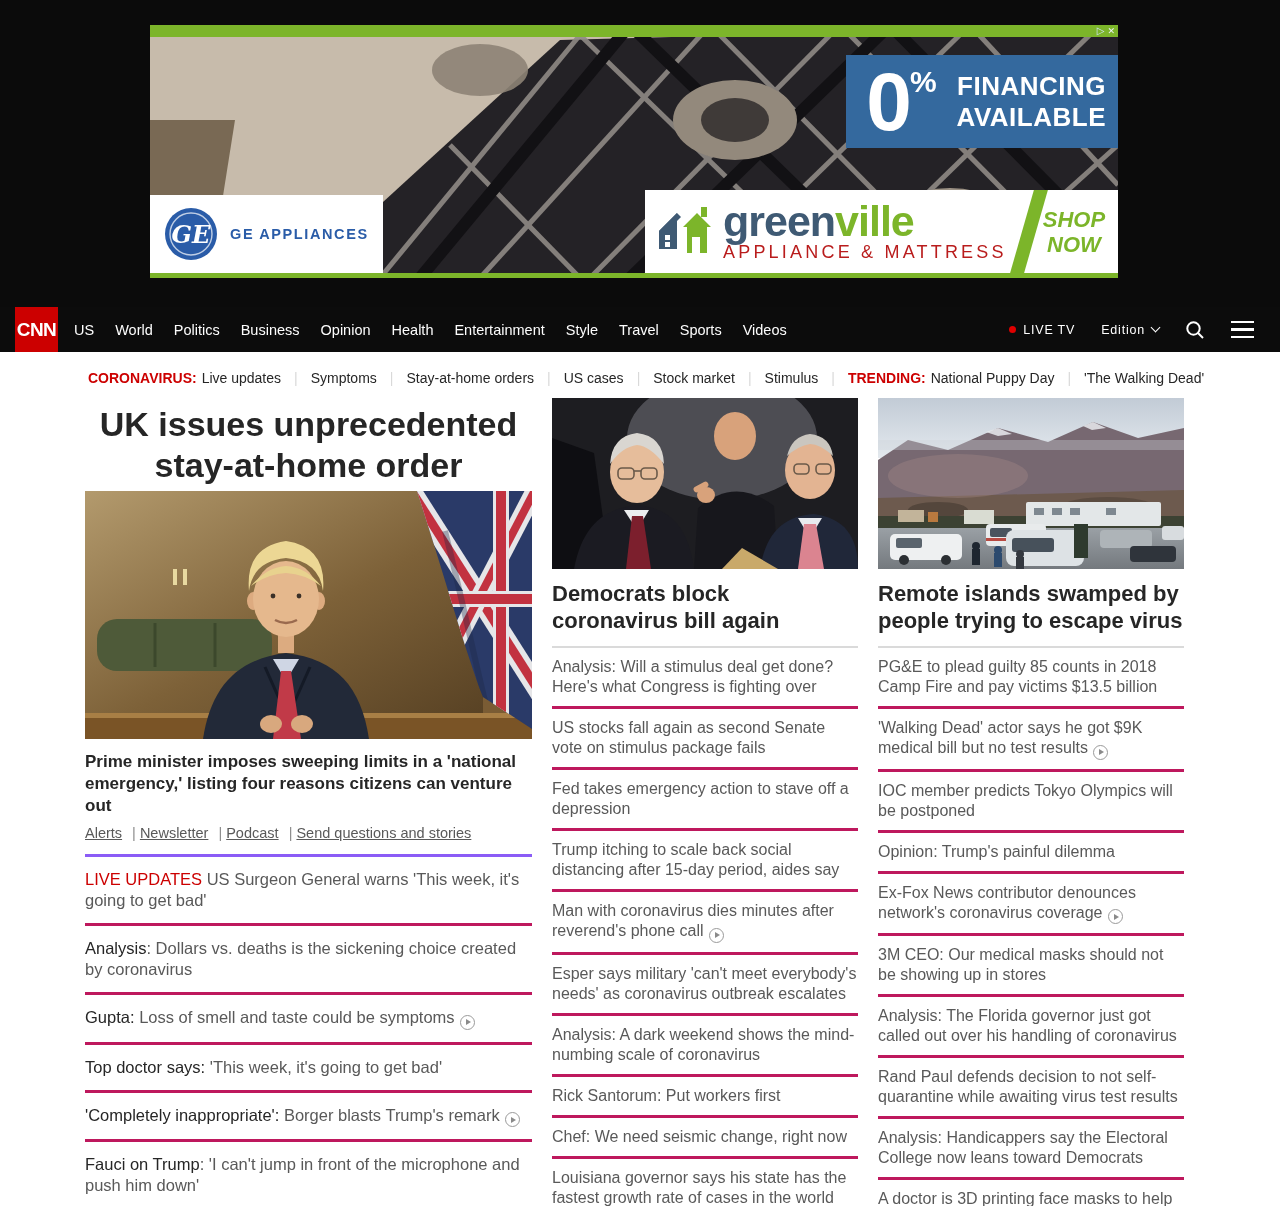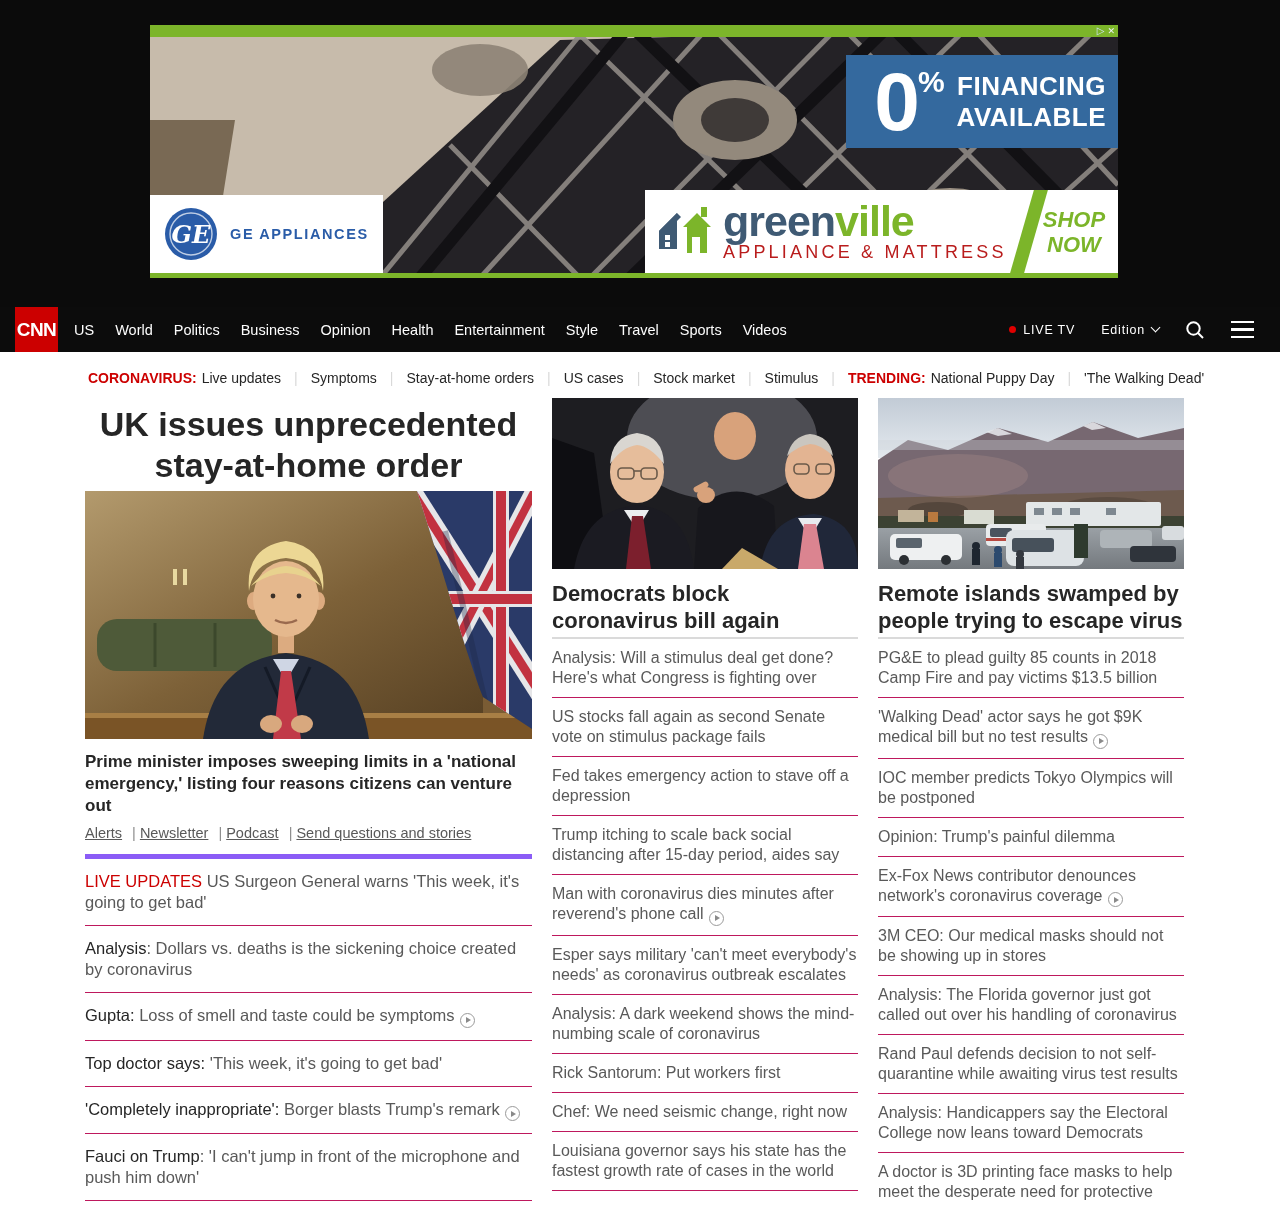--- a/index.html
+++ b/index.html
@@ -12,21 +12,21 @@
   .top-band { background:#0b0b0b; height:352px; position:relative; }
   .ad { position:absolute; left:150px; top:25px; width:968px; height:253px; background:#151515; overflow:hidden; cursor:pointer; }
   .ad svg.stove { position:absolute; inset:0; display:block; }
   .ad-green-top { position:absolute; left:0; top:0; width:968px; height:12px; background:#7cb52a; }
   .ad-green-bottom { position:absolute; left:0; top:248px; width:968px; height:5px; background:#7cb52a; }
   .adchoices { position:absolute; top:0; right:3px; height:12px; display:flex; align-items:center; gap:3px; font-size:10px; line-height:10px; color:#cfe3f7; }
   .adchoices .x { color:#eef3f8; font-size:9px; }
   .offer { position:absolute; left:696px; top:30px; width:272px; height:93px; background:#34699e; display:flex; align-items:center; justify-content:flex-end; padding:0 12px 0 8px; }
   .offer .zero { color:#fff; font-size:82px; font-weight:800; line-height:80px; letter-spacing:-2px; }
   .offer .pct { color:#fff; font-size:30px; font-weight:800; align-self:flex-start; margin-top:10px; }
-  .offer .fin { color:#fff; font-size:26px; font-weight:800; line-height:31px; text-align:right; margin-left:12px; letter-spacing:0.5px; }
+  .offer .fin { color:#fff; font-size:26px; font-weight:800; line-height:31px; text-align:right; margin-left:20px; letter-spacing:0.5px; }
   .ge-panel { position:absolute; left:0; top:170px; width:233px; height:78px; background:#fff; display:flex; align-items:center; padding-left:14px; gap:12px; }
   .ge-name { color:#2a5ca8; font-size:14.5px; font-weight:800; letter-spacing:1.6px; }
   .gv-strip { position:absolute; left:495px; top:165px; width:375px; height:83px; background:#fff; display:flex; align-items:center; padding-left:12px; gap:10px; }
   .gv-text { display:flex; flex-direction:column; }
   .gv-brand { font-size:43px; font-weight:700; line-height:40px; letter-spacing:-1px; }
   .gv-brand .ga { color:#3f5a74; } .gv-brand .gb { color:#7cb52a; }
   .gv-sub { font-size:18px; color:#b91c1c; letter-spacing:3.2px; margin-top:1px; }
   .cta { position:absolute; left:870px; top:165px; width:98px; height:83px; background:#fff; display:flex; align-items:center; justify-content:center; }
   .cta .stripe { position:absolute; left:2px; top:0; width:14px; height:83px; background:#7cb52a; transform:skewX(-16deg); }
   .cta-text { color:#7cb52a; font-size:22px; font-weight:800; font-style:italic; line-height:25px; text-align:center; margin-left:10px; }
@@ -49,28 +49,28 @@
   .tgroup { display:inline-flex; align-items:center; white-space:nowrap; cursor:pointer; }
   .tgroup + .tgroup::before { content:"|"; color:#d9d9d9; margin:0 13px; cursor:default; }
   .tred { color:#cc0000; font-weight:700; margin-right:5px; }
   
   .content { display:flex; padding-left:85px; gap:20px; align-items:flex-start; }
   .col-lead { width:447px; }
   .col { width:306px; }
   .lead-headline { font-size:34px; line-height:41px; font-weight:700; color:#262626; text-align:center; margin:6px 0 5px; cursor:pointer; }
   .lead-photo, .col-photo { display:block; cursor:pointer; }
   .subhead { font-size:17px; line-height:22px; font-weight:700; color:#262626; margin-top:12px; cursor:pointer; }
-  .lead-links { font-size:14.5px; color:#595959; margin-top:8px; padding-bottom:13px; border-bottom:5px solid #8b5cf6; }
+  .lead-links { font-size:14.5px; color:#595959; margin-top:8px; padding-bottom:13px; border-bottom:3px solid #8b5cf6; }
   .llink { text-decoration:underline; cursor:pointer; }
   .llink + .llink::before { content:"| "; color:#8c8c8c; text-decoration:none; display:inline-block; margin:0 4px 0 0; padding-left:0; }
   .llink + .llink { margin-left:6px; }
-  .story-row { padding:12px 0; border-bottom:1px solid #be185d; font-size:16.5px; line-height:21px; color:#595959; cursor:pointer; }
+  .story-row { padding:12px 0; border-bottom:3px solid #be185d; font-size:16.5px; line-height:21px; color:#595959; cursor:pointer; }
   .story-row .pfx { font-weight:400; color:#262626; }
   .story-row .live { color:#cc0000; }
-  .col-headline { font-size:22px; line-height:27px; font-weight:700; color:#262626; margin-top:11px; padding-bottom:3px; border-bottom:2px solid #dadada; cursor:pointer; }
+  .col-headline { font-size:22px; line-height:27px; font-weight:700; color:#262626; margin-top:11px; padding-bottom:12px; border-bottom:2px solid #dadada; cursor:pointer; }
   .col .story-row { font-size:16px; line-height:20px; padding:9px 0; }
   .play { display:inline-flex; align-items:center; justify-content:center; width:15px; height:15px; border:1px solid #9a9a9a; border-radius:50%; vertical-align:-2px; margin-left:5px; }
   .play::after { content:""; display:block; margin-left:2px; border-left:5px solid #8a8a8a; border-top:3.5px solid transparent; border-bottom:3.5px solid transparent; }
 </style>
 </head>
 <body>
 
 <div class="top-band">
 
   <div class="ad">

